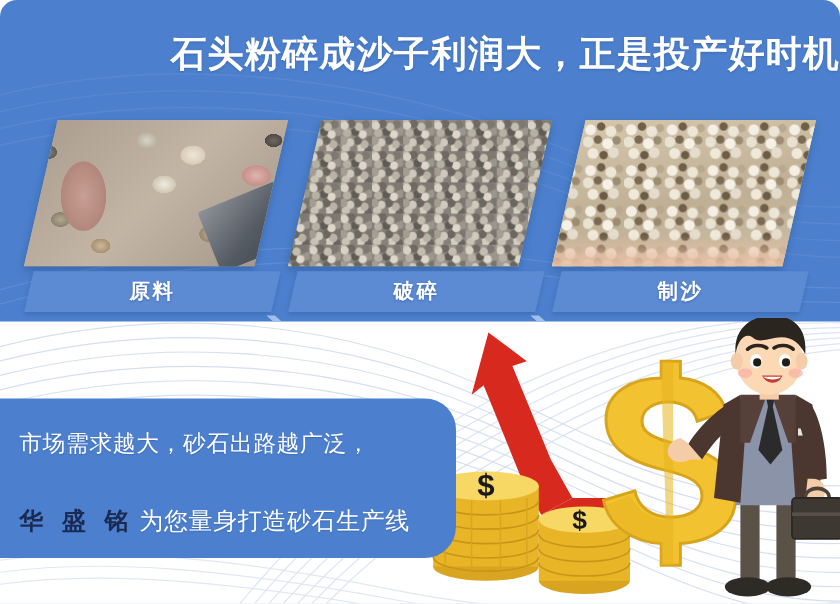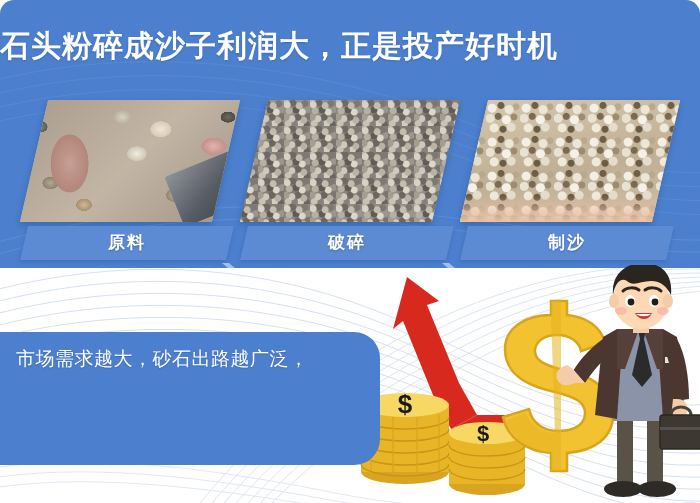--- a/index.html
+++ b/index.html
@@ -45,21 +45,21 @@
     position: absolute;
     left: 0; top: 0;
     width: 700px; height: 268px;
     opacity: .35;
   }
   .title {
     position: absolute;
     left: 0;
     top: 26px;
     width: 700px;
-    text-align: left;
+    text-align: right;
     color: #ffffff;
     font-size: 30px;
     font-weight: bold;
     letter-spacing: 1px;
     line-height: 40px;
     text-shadow: 0 1px 2px rgba(20,50,100,.28);
     white-space: nowrap;
   }
 
   
@@ -225,21 +225,21 @@
   .text-line {
     position: absolute;
     left: 26px;
     color: #ffffff;
     font-size: 19px;
     line-height: 30px;
     letter-spacing: .5px;
     white-space: nowrap;
     text-shadow: 0 1px 1px rgba(18,45,90,.25);
   }
-  .text-line.l1 { top: 12px; font-family: Liberation Serif, serif; }
+  .text-line.l1 { top: 24px; font-family: Liberation Serif, serif; }
   .text-line.l2 { top: 44px; }
   .text-line.l3 { top: 88px; font-size: 20px; }
   .brand {
     color: #1B2A52;
     font-weight: bold;
     letter-spacing: 5px;
     text-shadow: none;
     margin-right: 4px;
   }
 
@@ -449,15 +449,18 @@
       <ellipse cx="266" cy="46" rx="6" ry="4" fill="#F6AFA2" opacity=".7"></ellipse>
       <ellipse cx="308" cy="46" rx="6" ry="4" fill="#F6AFA2" opacity=".7"></ellipse>
 
       <path d="M280,48 C284,56 294,56 297,48 Z" fill="#C93A34"></path>
       <path d="M281,49 C285,52 293,52 296,49 Z" fill="#ffffff"></path>
     </g>
   </svg>
 
   <div class="text-panel">
     <div class="text-line l1">市场需求越大，砂石出路越广泛，</div>
+    <div class="text-line l3">
+      <span class="brand">华 盛 铭</span><span>为您量身打造砂石生产线</span>
+    </div>
   </div>
 
 </div>
 
 </body></html>

